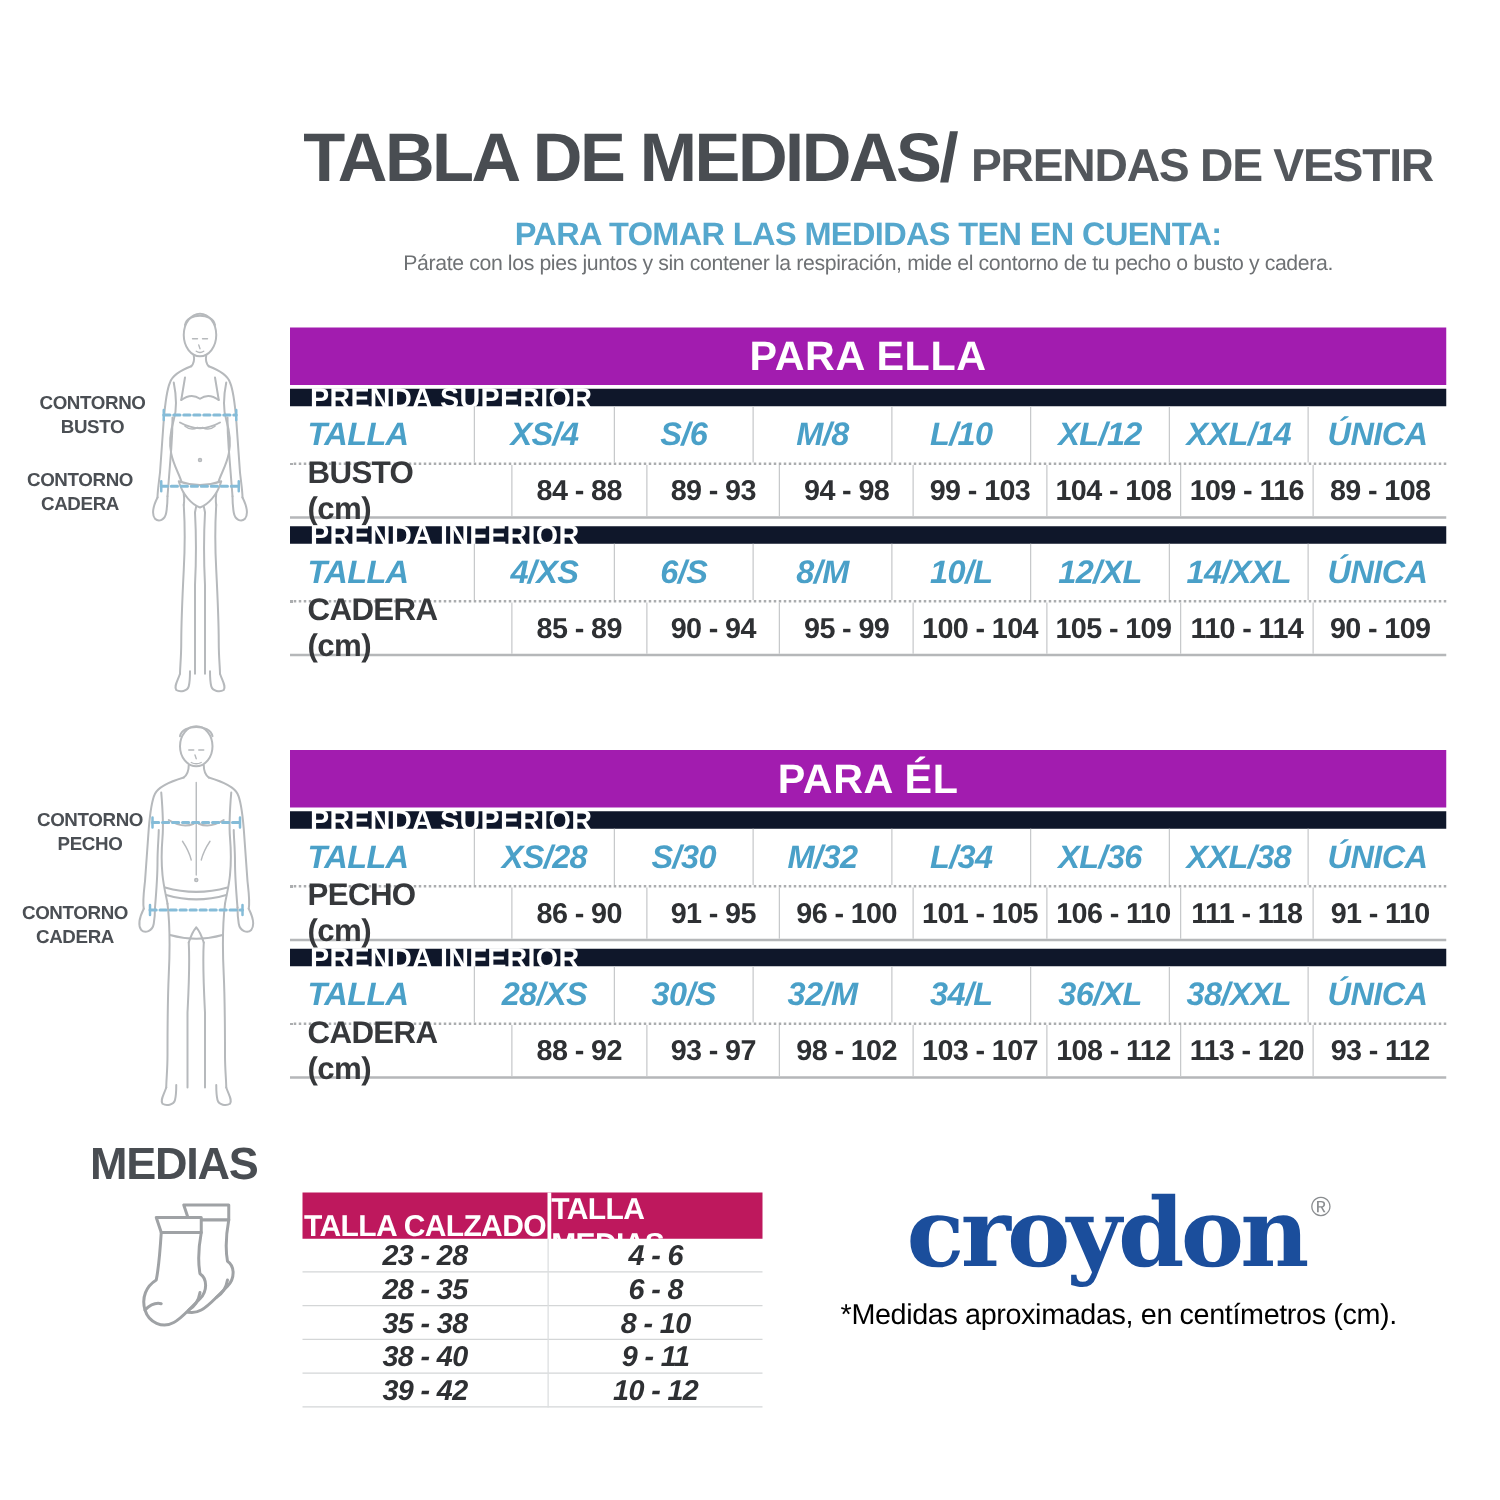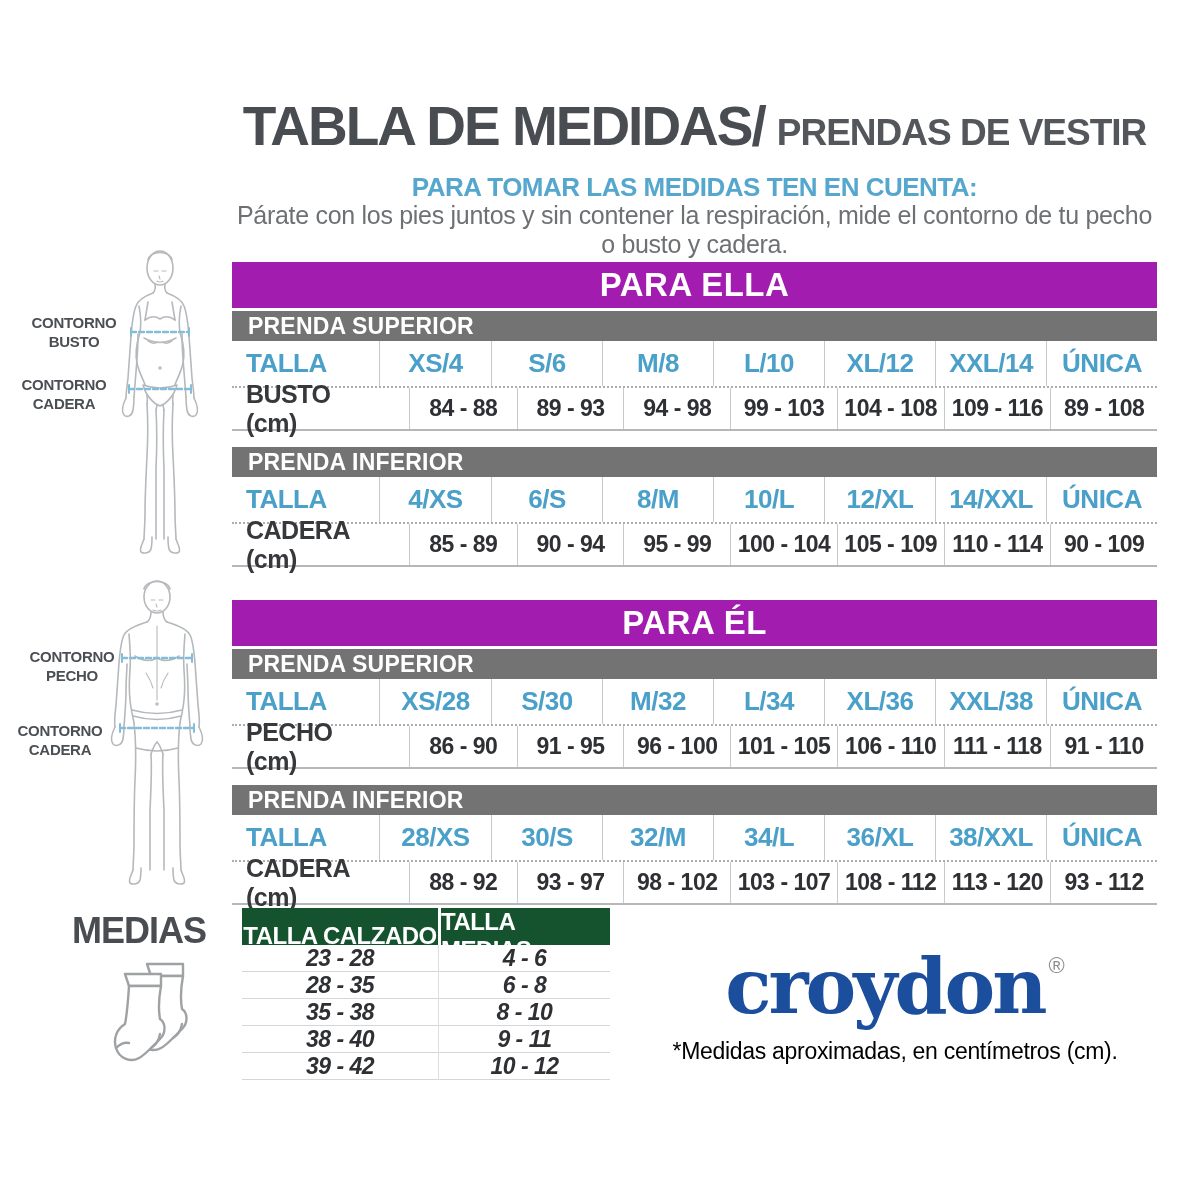--- a/index.html
+++ b/index.html
@@ -6,57 +6,57 @@
   .canvas{
     position:relative;width:1200px;height:1200px;background:#ffffff;overflow:hidden;
     font-family:"Liberation Sans", sans-serif;color:#2e3033;
   }
   
   .hdr{position:absolute;left:232px;width:925px;text-align:center;}
   .title{top:96px;line-height:60px;white-space:nowrap;}
   .title-main{font-size:55px;font-weight:bold;color:#494d52;letter-spacing:-2px;}
   .title-sub{font-size:37px;font-weight:bold;color:#53575c;letter-spacing:-1px;margin-left:12px;}
   .subtitle{top:172px;font-size:26px;font-weight:bold;color:#55a7cd;letter-spacing:-0.5px;}
-  .desc{top:201px;font-size:25px;color:#6e7174;letter-spacing:-0.3px;}
+  .desc{top:201px;font-size:17px;color:#6e7174;letter-spacing:-0.3px;}
 
   
   .size-table{position:absolute;left:232px;width:925px;}
   .tbl-title{height:46px;background:#a21caf;color:#fff;font-size:33px;font-weight:bold;
     display:flex;align-items:center;justify-content:center;letter-spacing:0.5px;margin-bottom:3px;}
-  .band{height:30px;background:#737373;color:#fff;font-size:23px;font-weight:bold;
+  .band{height:14px;background:#0f172a;color:#fff;font-size:23px;font-weight:bold;
     display:flex;align-items:center;padding-left:16px;letter-spacing:0.2px;}
   .srow{display:flex;}
   .label-cell{width:147px;display:flex;align-items:center;padding-left:14px;box-sizing:border-box;}
   .cells{flex:1;display:grid;grid-template-columns:repeat(7,1fr);border-left:1px solid #c7c9cb;}
   .cells > div{display:flex;align-items:center;justify-content:center;}
   .cells > div + div{border-left:1px solid #c7c9cb;}
-  .sizes-row{height:45px;}
+  .sizes-row{height:45px;font-style:italic;}
   .sizes-row .label-cell,.sizes-row .cells > div{color:#4aa0c8;font-weight:bold;font-size:26px;letter-spacing:-0.5px;}
   .values-row{height:41px;border-top:2px dotted #abadaf;border-bottom:2px solid #b5b7b9;gap:30px;}
   .values-row .label-cell{color:#36383b;font-weight:bold;font-size:25px;letter-spacing:-0.5px;}
   .values-row .cells > div{color:#2e3033;font-weight:bold;font-size:23px;letter-spacing:-0.5px;}
-  .subsection + .subsection{margin-top:16px;}
+  .subsection + .subsection{margin-top:6px;}
 
   
   .fig-label{position:absolute;text-align:center;font-size:15px;font-weight:bold;color:#4b4f54;line-height:1.25;letter-spacing:-0.3px;}
   .fig-svg{position:absolute;}
   .fig-svg path,.fig-svg ellipse,.fig-svg circle{fill:none;stroke:#b6b9bc;stroke-width:1.6;stroke-linecap:round;stroke-linejoin:round;}
   .fig-svg .measure{stroke:#85bcd8;stroke-width:2.4;stroke-dasharray:5 3;}
   .fig-svg .tick{stroke:#85bcd8;stroke-width:2;stroke-dasharray:none;}
   .fig-svg .garment{stroke:#aeb9bd;}
   .fig-svg .fillw{fill:#ffffff;}
 
   
   .medias-heading{position:absolute;left:72px;top:910px;width:130px;text-align:left;
     font-size:36px;font-weight:bold;color:#494d52;letter-spacing:-1px;}
   .socks-svg{position:absolute;left:95px;top:952px;}
   .socks-svg path{fill:#ffffff;stroke:#9fa2a5;stroke-width:2.4;stroke-linecap:round;stroke-linejoin:round;}
   .socks-svg .open{fill:none;}
   .medias-table{position:absolute;left:242px;top:908px;width:368px;}
-  .m-head{display:grid;grid-template-columns:196px 172px;height:37px;background:#14532d;}
+  .m-head{display:grid;grid-template-columns:196px 172px;height:37px;background:#be185d;margin-top:46px;}
   .m-hcell{display:flex;align-items:center;justify-content:center;color:#fff;font-size:24px;font-weight:bold;letter-spacing:-0.5px;}
   .m-hcell + .m-hcell{border-left:3px solid #ffffff;}
   .m-row{display:grid;grid-template-columns:196px 172px;height:26px;border-bottom:1px solid #d4d6d7;font-style:italic;}
   .m-row > div{display:flex;align-items:center;justify-content:center;font-size:23px;font-weight:bold;color:#2e3033;letter-spacing:-0.5px;}
   .m-row > div + div{border-left:1px solid #dcdedf;}
 
   
   .brand{position:absolute;left:640px;top:942px;width:510px;text-align:center;
     font-family:"DejaVu Serif", serif;font-weight:bold;font-size:76px;color:#1b4e9c;letter-spacing:-3px;}
   .brand .rmark{font-family:"Liberation Sans", sans-serif;font-size:22px;font-weight:normal;color:#8a8d90;

